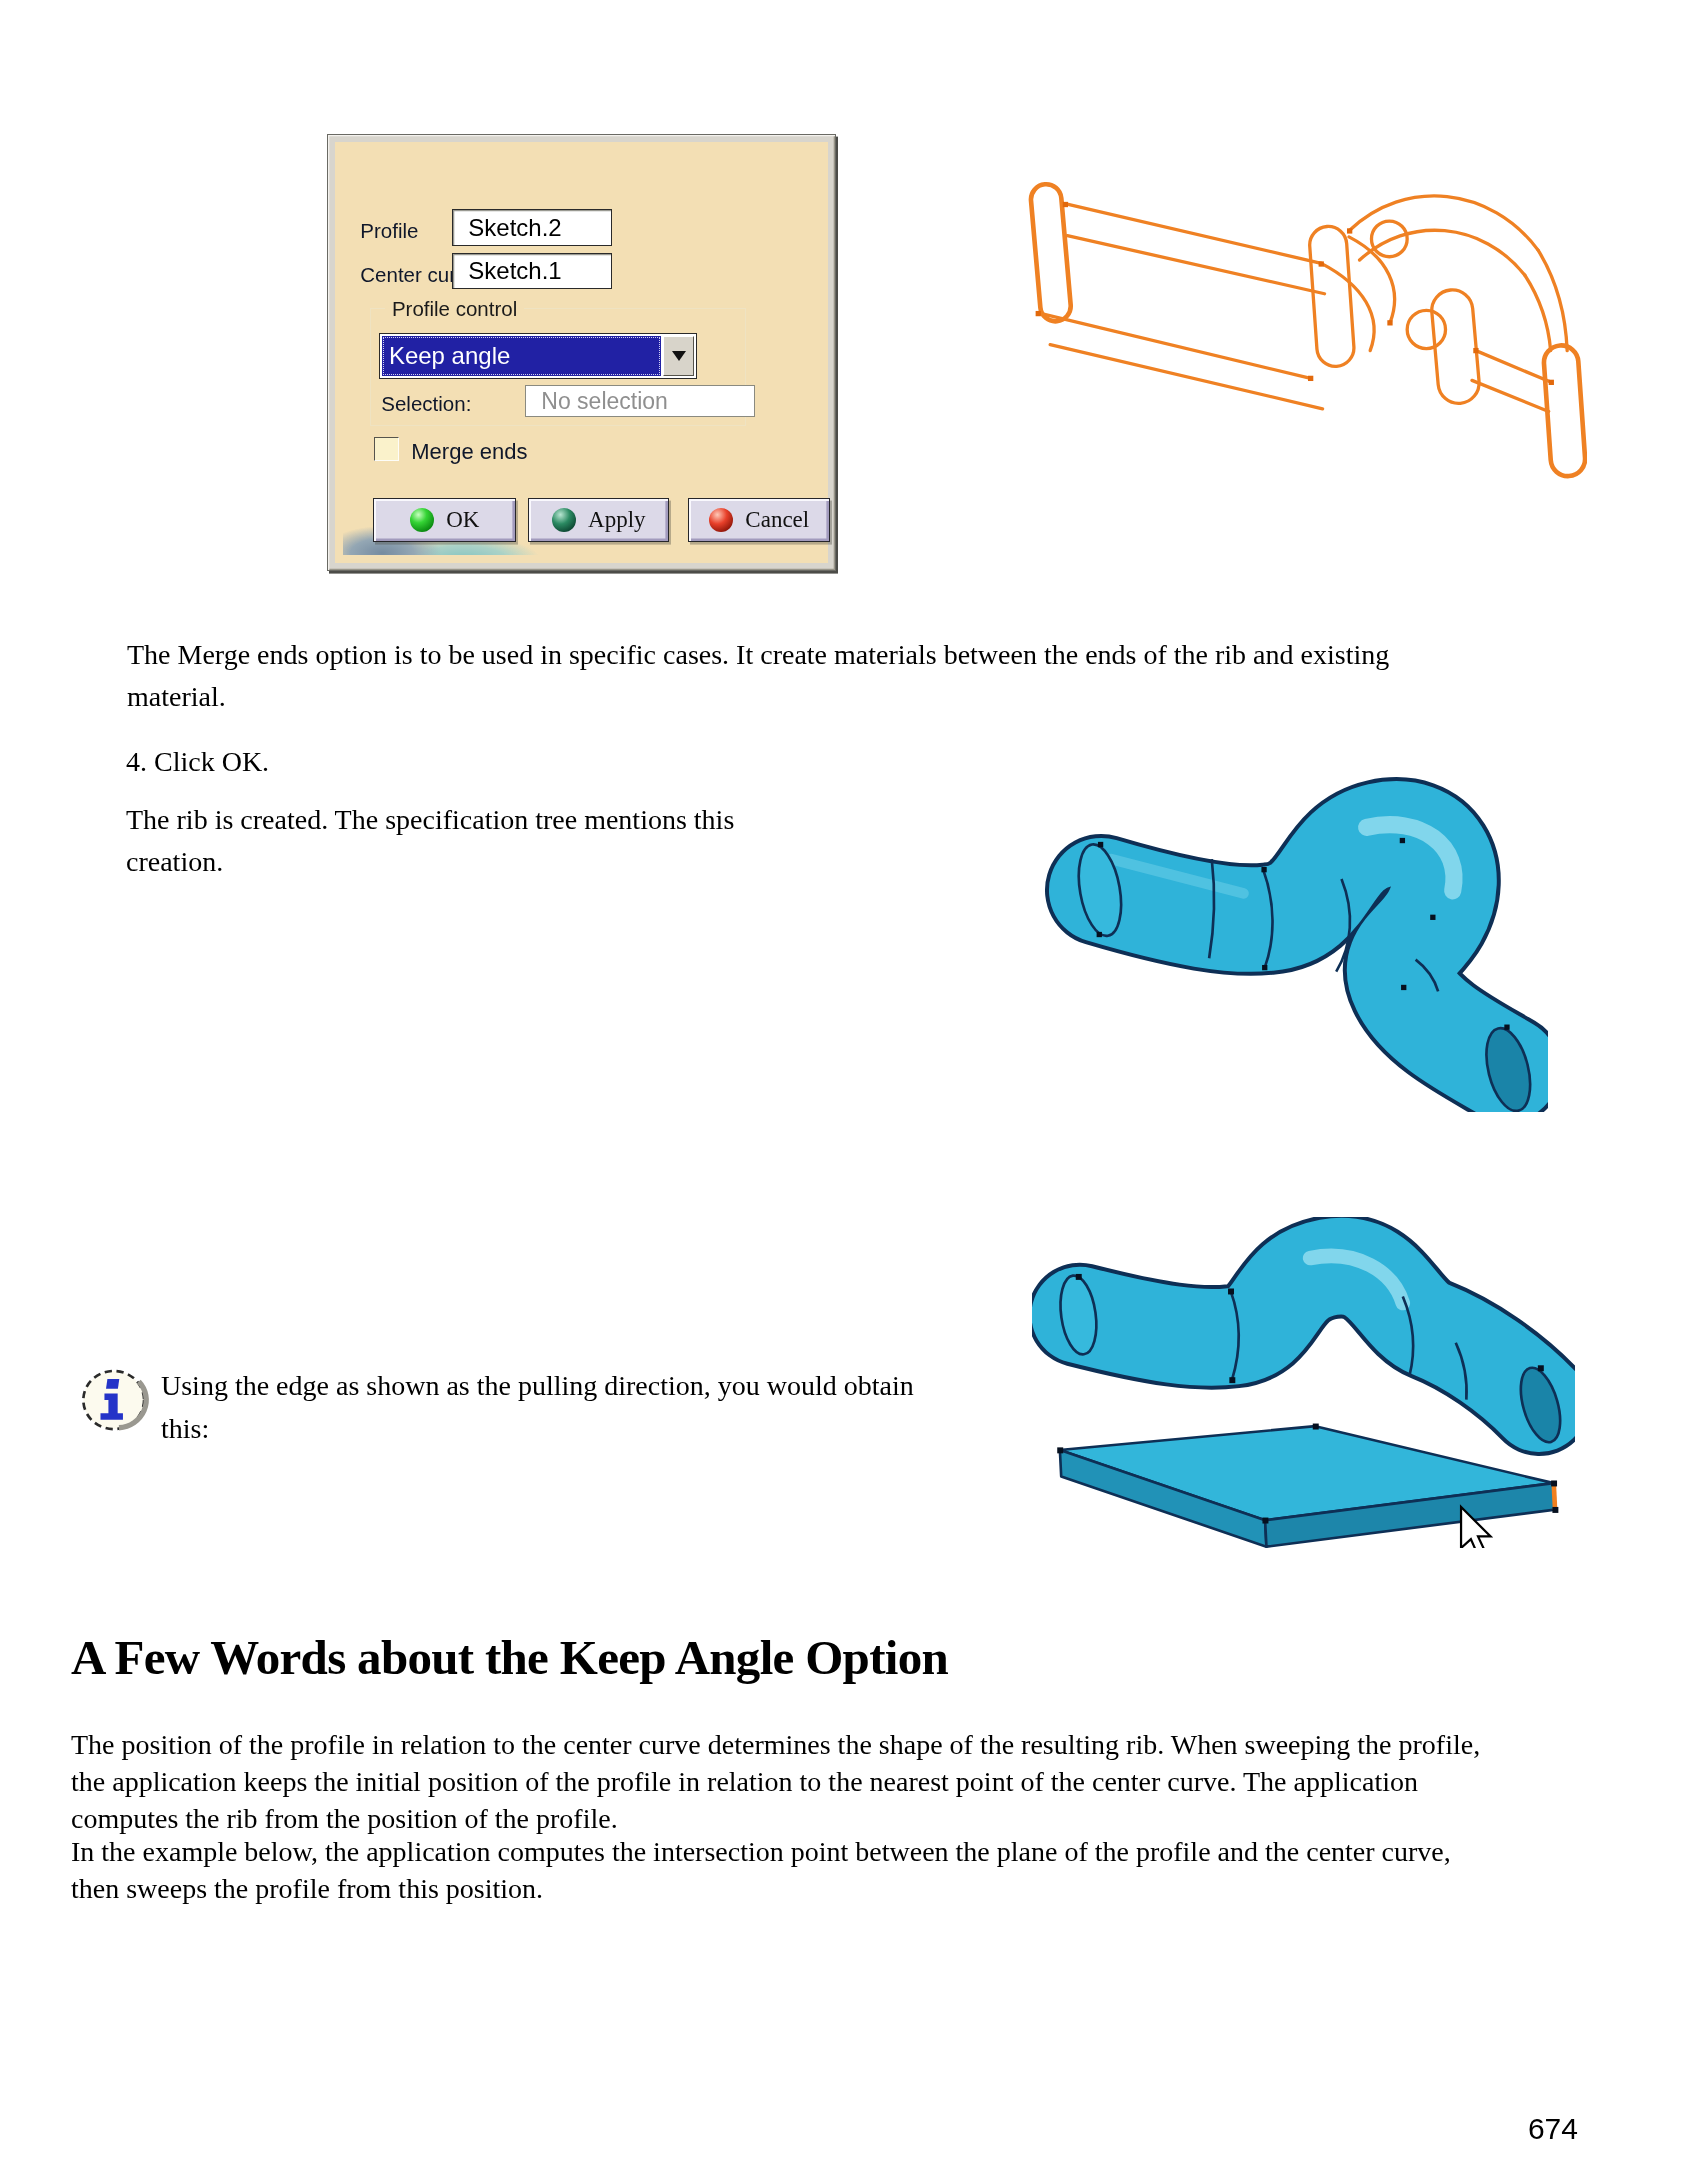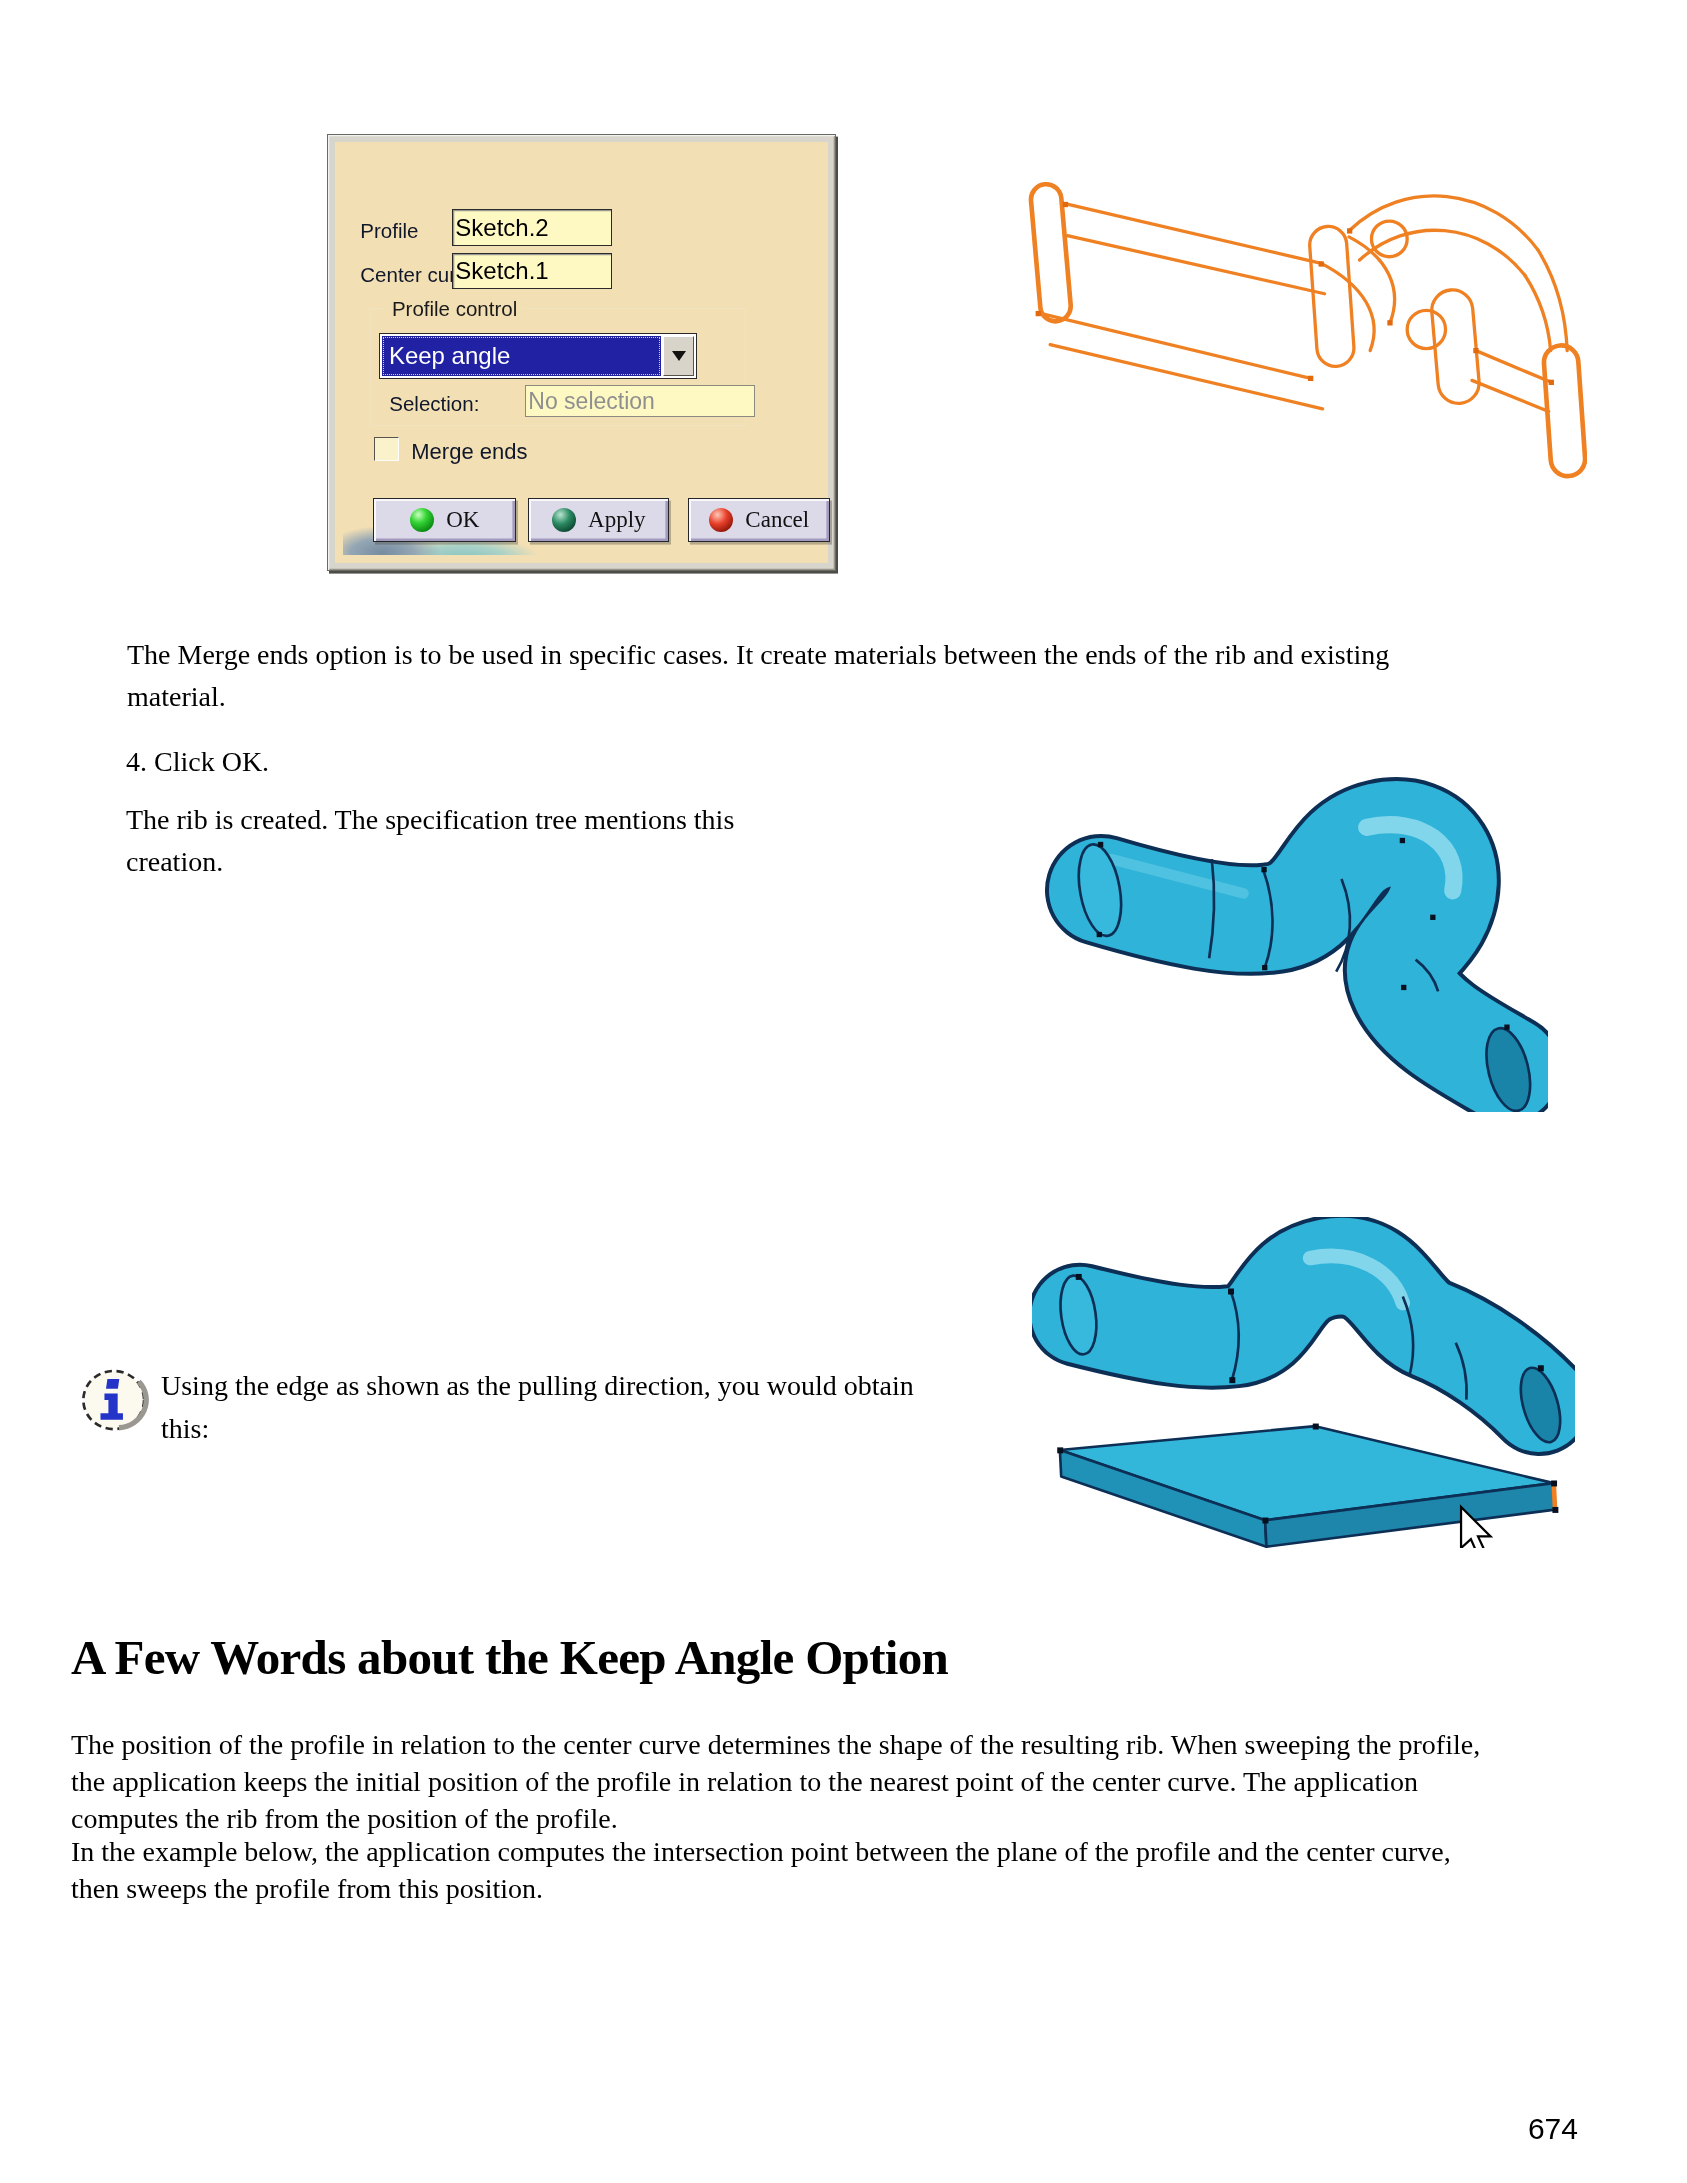--- a/index.html
+++ b/index.html
@@ -22,24 +22,24 @@
   .title-bar{position:absolute;left:0.7px;top:1.3px;right:0.7px;height:38px;background:#1b1b8c;
              display:flex;align-items:center;}
   .title-text{color:#fff;font-family:"Liberation Sans", sans-serif;font-weight:bold;
               font-size:24px;padding-left:10.6px;letter-spacing:0px;}
   .tb-btn{position:absolute;top:4px;width:32px;height:30px;background:#d8d4ca;
           border:1.3px solid;border-color:#ffffff #55534b #55534b #ffffff;
           display:flex;align-items:center;justify-content:center;
           font-family:"Liberation Sans", sans-serif;font-weight:bold;font-size:20.5px;color:#111;}
   .dlg-label{position:absolute;font-family:"Liberation Sans", sans-serif;font-size:20.5px;color:#0f172a;
              white-space:nowrap;}
-  .win-input{position:absolute;background:#fef9c3;border:1.3px solid #2a2a2a;
+  .win-input{position:absolute;background:#ffffff;border:1.3px solid #2a2a2a;
              box-shadow:inset 1.3px 1.3px 0 #9a9a92;
              font-family:"Liberation Sans", sans-serif;font-size:24px;color:#000;
-             display:flex;align-items:center;padding-left:2px;box-sizing:border-box;white-space:nowrap;}
+             display:flex;align-items:center;padding-left:15px;box-sizing:border-box;white-space:nowrap;}
   .groupbox{position:absolute;border:1.3px groove #efe3c2;}
   .group-label{position:absolute;background:#f3dfb4;padding:0 6.6px;
                font-family:"Liberation Sans", sans-serif;font-size:20.5px;color:#1a1a1a;white-space:nowrap;}
   .combo{position:absolute;background:#fff;border:1.3px solid #2a2a2a;box-sizing:border-box;
          display:flex;}
   .combo-sel{flex:1;background:#2121a4;color:#ffffff;margin:2px;
              outline:1.3px dotted #cfcff6;outline-offset:-2.6px;
              font-family:"Liberation Sans", sans-serif;font-size:24px;
              display:flex;align-items:center;padding-left:6.6px;white-space:nowrap;}
   .combo-btn{width:29px;margin:2px 2px 2px 0;background:#d8d4ca;
@@ -82,21 +82,21 @@
       <div class="groupbox" style="left:35px;top:166px;width:374px;height:116px;"></div>
       <div class="group-label" style="left:50px;top:155px;">Profile control</div>
 
       <div class="combo" style="left:44px;top:191px;width:318px;height:46px;">
         <div class="combo-sel">Keep angle</div>
         <div class="combo-btn">
           <div class="combo-arrow"></div>
         </div>
       </div>
 
-      <div class="dlg-label" style="left:54px;top:250px;">Selection:</div>
+      <div class="dlg-label" style="left:46px;top:250px;">Selection:</div>
       <div class="win-input sel-input" style="left:190px;top:243px;width:230px;height:32px;">No selection</div>
 
       <div class="checkbox" style="left:39px;top:295px;"></div>
       <div class="dlg-label" style="left:76px;top:297px;font-size:22px;">Merge ends</div>
 
       <div class="dlg-photo"></div>
 
       <div class="btn3d" style="left:38px;top:356px;width:143px;">
         <span class="sphere sphere-ok"></span>
         <span>OK</span>

